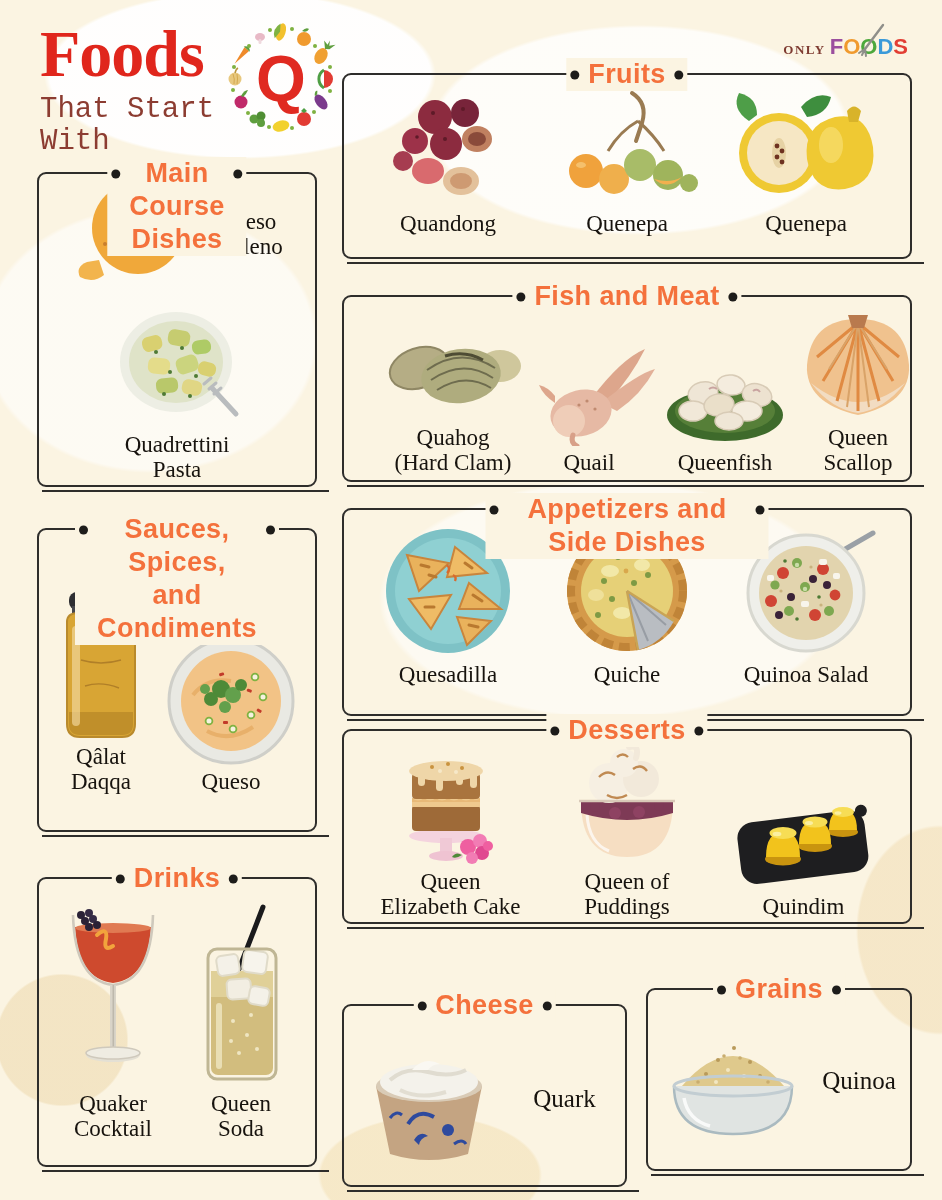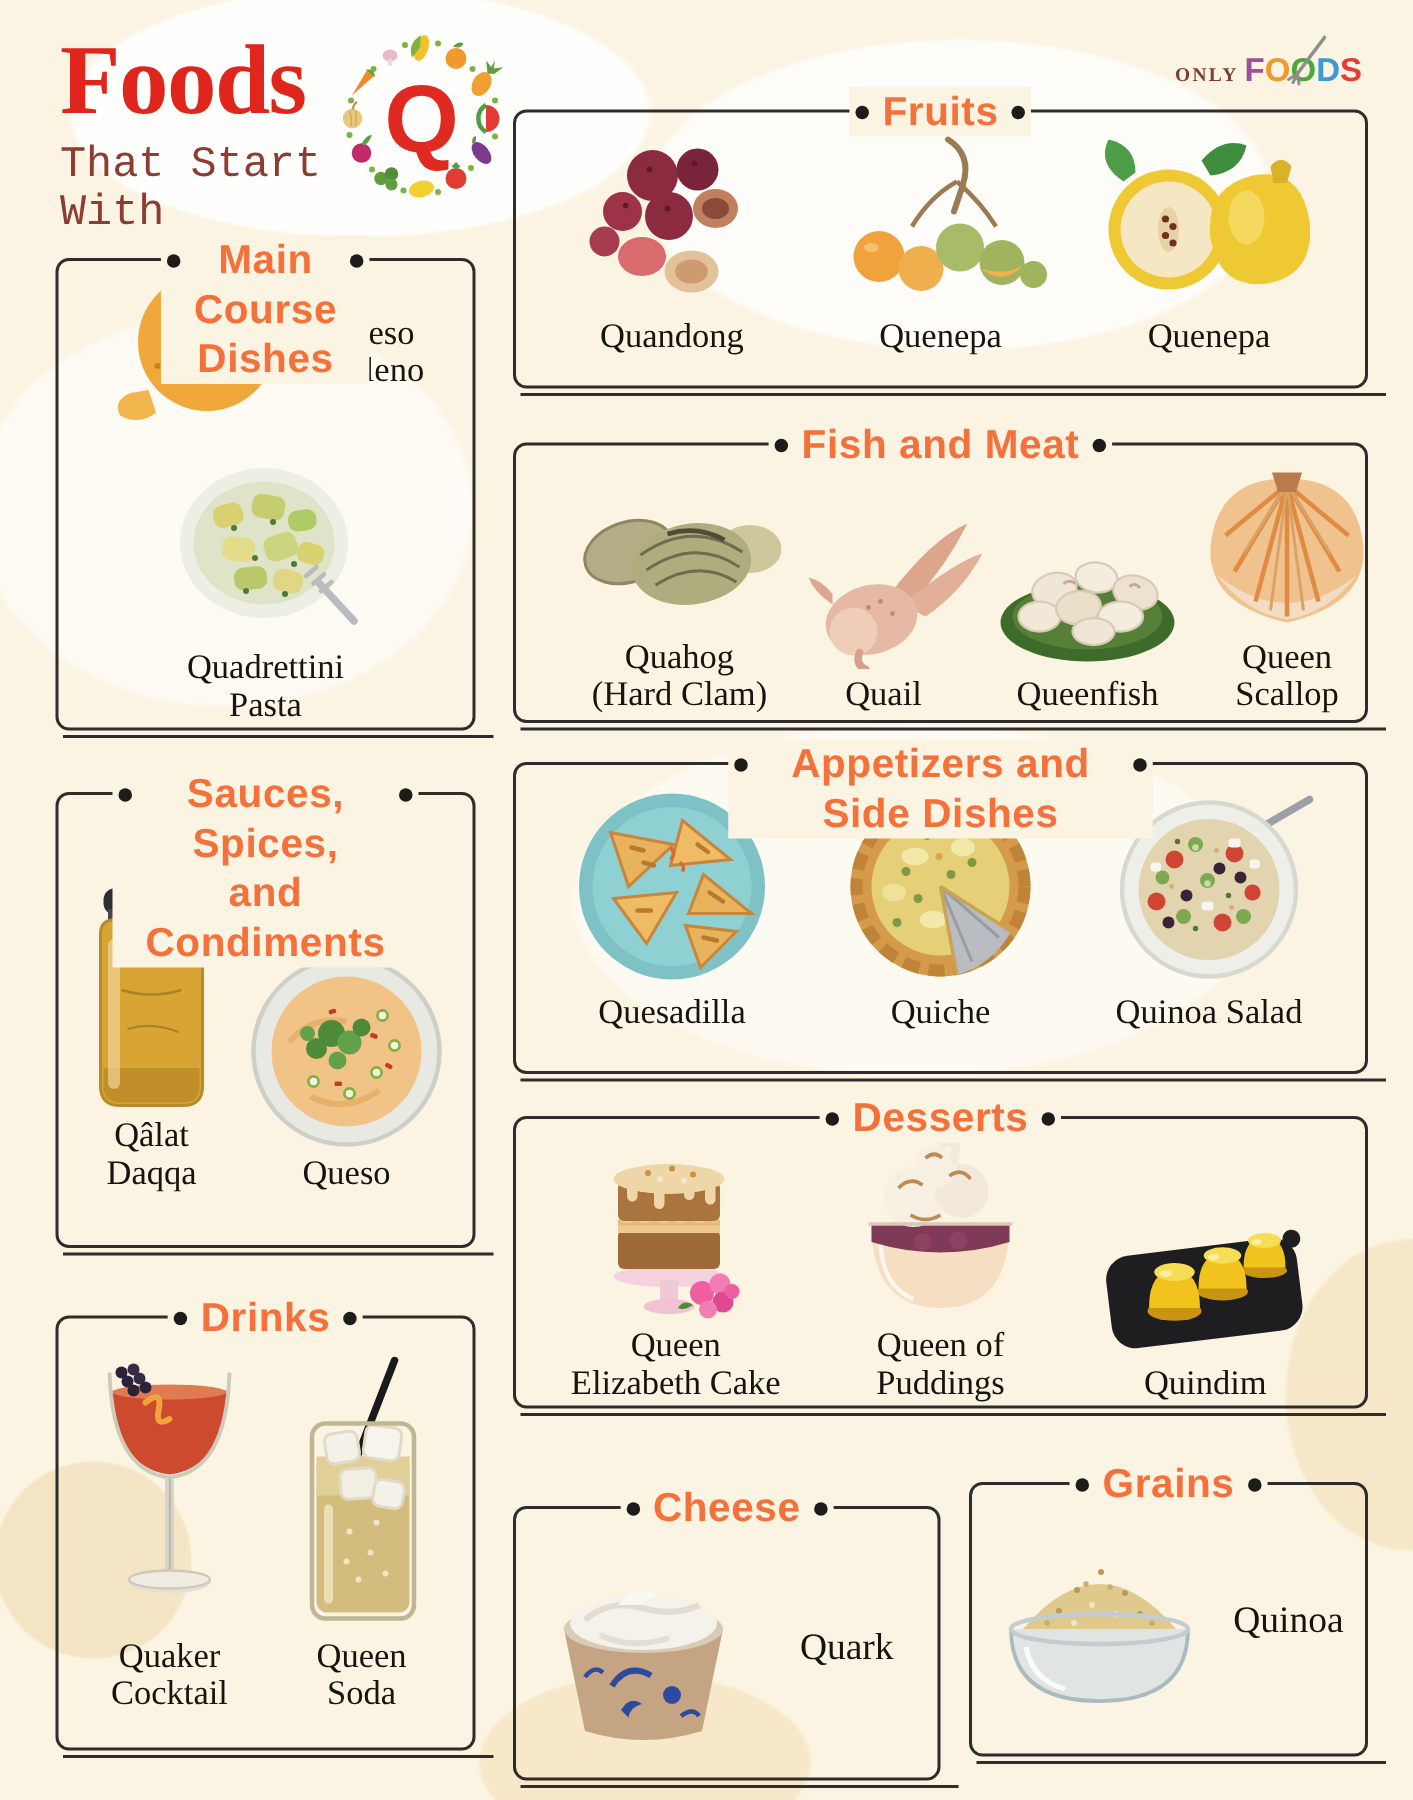--- a/index.html
+++ b/index.html
@@ -42,21 +42,21 @@
   .lbl{font-family:"Liberation Serif",serif;font-size:23px;line-height:25px;color:#17130E;text-align:center;white-space:pre-line;margin-top:4px;}
   .lbl.big{font-size:25px;}
   .art{display:block;}
   
   .p-main   {left:37px; top:172px; width:276px;height:311px;}
   .p-sauces {left:37px; top:528px; width:276px;height:300px;}
   .p-drinks {left:37px; top:877px; width:276px;height:286px;}
   .p-fruits {left:342px;top:73px;  width:566px;height:182px;}
   .p-fish   {left:342px;top:295px; width:566px;height:183px;}
   .p-apps   {left:342px;top:508px; width:566px;height:204px;}
-  .p-desserts{left:342px;top:744px;width:566px;height:191px;}
+  .p-desserts{left:342px;top:729px;width:566px;height:191px;}
   .p-cheese {left:342px;top:1004px; width:281px;height:179px;}
   .p-grains {left:646px;top:988px; width:262px;height:179px;}
   .p-fruits .row{margin-top:14px;}
   .p-fish .row{margin-top:12px;padding-left:41px;}
   .p-apps .row{margin-top:13px;}
   .p-desserts .row{margin-top:12px;}
   .side-row{display:flex;align-items:center;margin-top:22px;padding-left:10px;}
   .side-row .lbl{flex:1;margin-top:0;}
   .mc-row{display:flex;align-items:center;justify-content:center;gap:8px;}
   .mc-row:first-of-type{margin-top:50px;}

